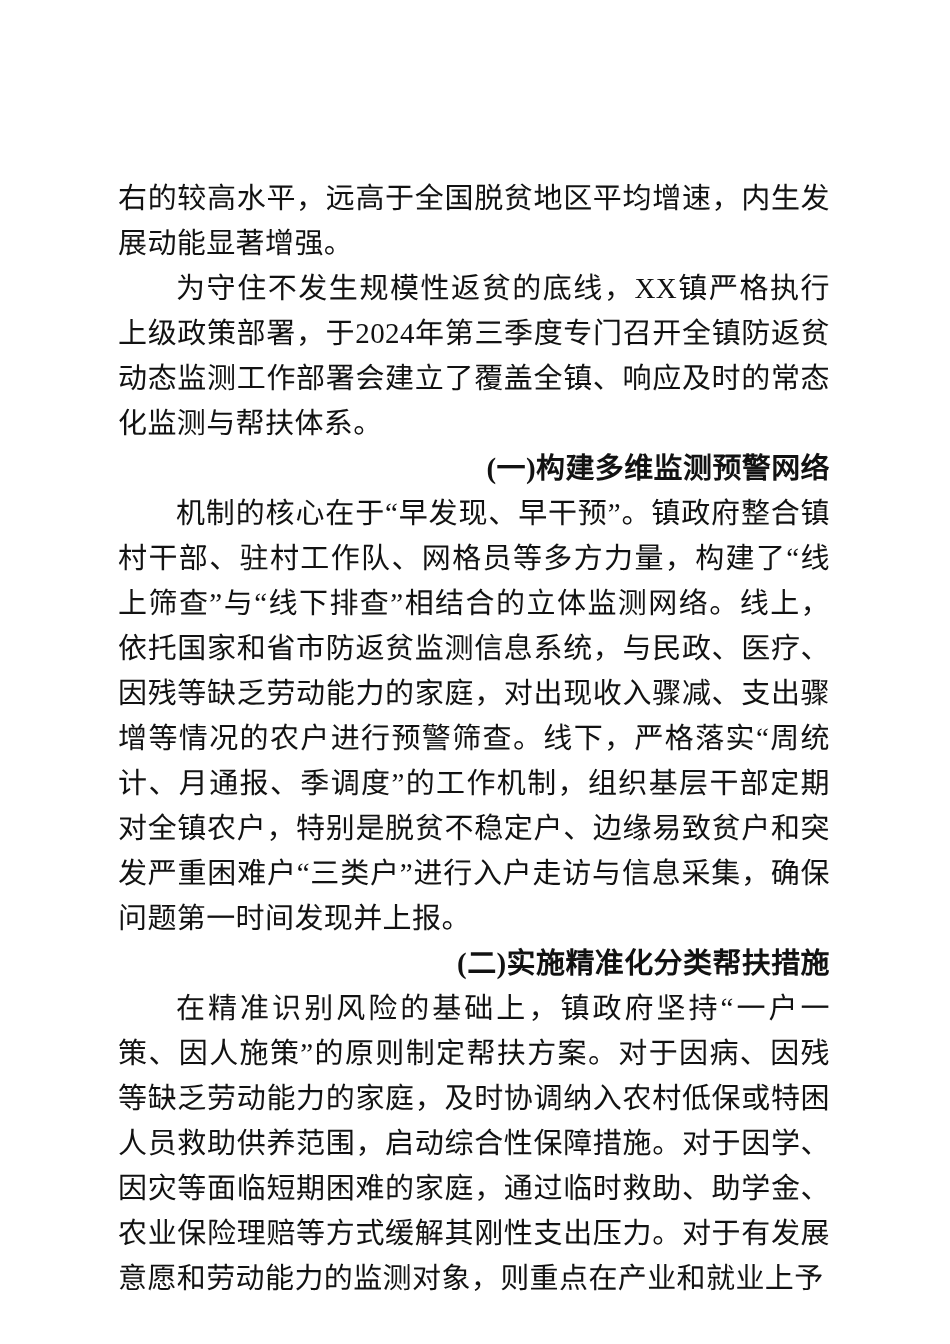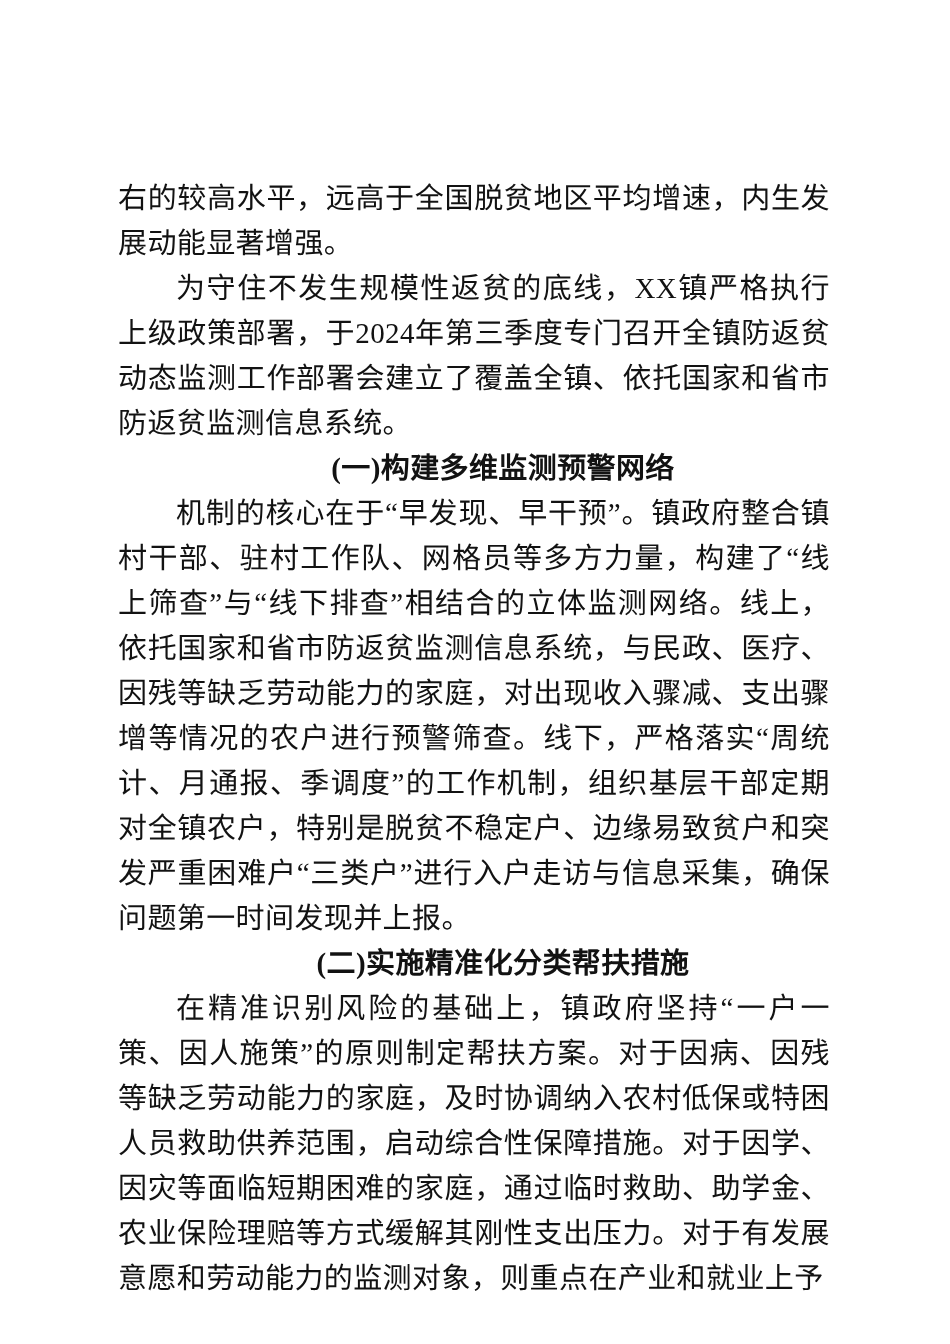--- a/index.html
+++ b/index.html
@@ -58,38 +58,38 @@
   .heading {
     font-weight: bold;
     text-indent: 58px;
     text-align: left;
     letter-spacing: 0.6px;
   }
 
   
   .subheading {
     text-indent: 58px;
-    text-align: center;
+    text-align: right;
   }
 
   
   .block + .block {
     margin-top: 0;
   }
 </style>
 </head>
 <body>
 
 <div class="page">
   <div class="doc-body">
 
     <p class="para cont block">右的较高水平，远高于全国脱贫地区平均增速，内生发展动能显著增强。</p>
 
 
-    <p class="para block">为守住不发生规模性返贫的底线，XX镇严格执行上级政策部署，于2024年第三季度专门召开全镇防返贫动态监测工作部署会建立了覆盖全镇、依托国家和省市防返贫监测信息系统。</p>
+    <p class="para block">为守住不发生规模性返贫的底线，XX镇严格执行上级政策部署，于2024年第三季度专门召开全镇防返贫动态监测工作部署会建立了覆盖全镇、响应及时的常态化监测与帮扶体系。</p>
 
     <h3 class="subheading block">(一)构建多维监测预警网络</h3>
 
     <p class="para block">机制的核心在于“早发现、早干预”。镇政府整合镇村干部、驻村工作队、网格员等多方力量，构建了“线上筛查”与“线下排查”相结合的立体监测网络。线上，依托国家和省市防返贫监测信息系统，与民政、医疗、因残等缺乏劳动能力的家庭，对出现收入骤减、支出骤增等情况的农户进行预警筛查。线下，严格落实“周统计、月通报、季调度”的工作机制，组织基层干部定期对全镇农户，特别是脱贫不稳定户、边缘易致贫户和突发严重困难户“三类户”进行入户走访与信息采集，确保问题第一时间发现并上报。</p>
 
     <h3 class="subheading block">(二)实施精准化分类帮扶措施</h3>
 
     <p class="para block">在精准识别风险的基础上，镇政府坚持“一户一策、因人施策”的原则制定帮扶方案。对于因病、因残等缺乏劳动能力的家庭，及时协调纳入农村低保或特困人员救助供养范围，启动综合性保障措施。对于因学、因灾等面临短期困难的家庭，通过临时救助、助学金、农业保险理赔等方式缓解其刚性支出压力。对于有发展意愿和劳动能力的监测对象，则重点在产业和就业上予</p>
 
   </div>

